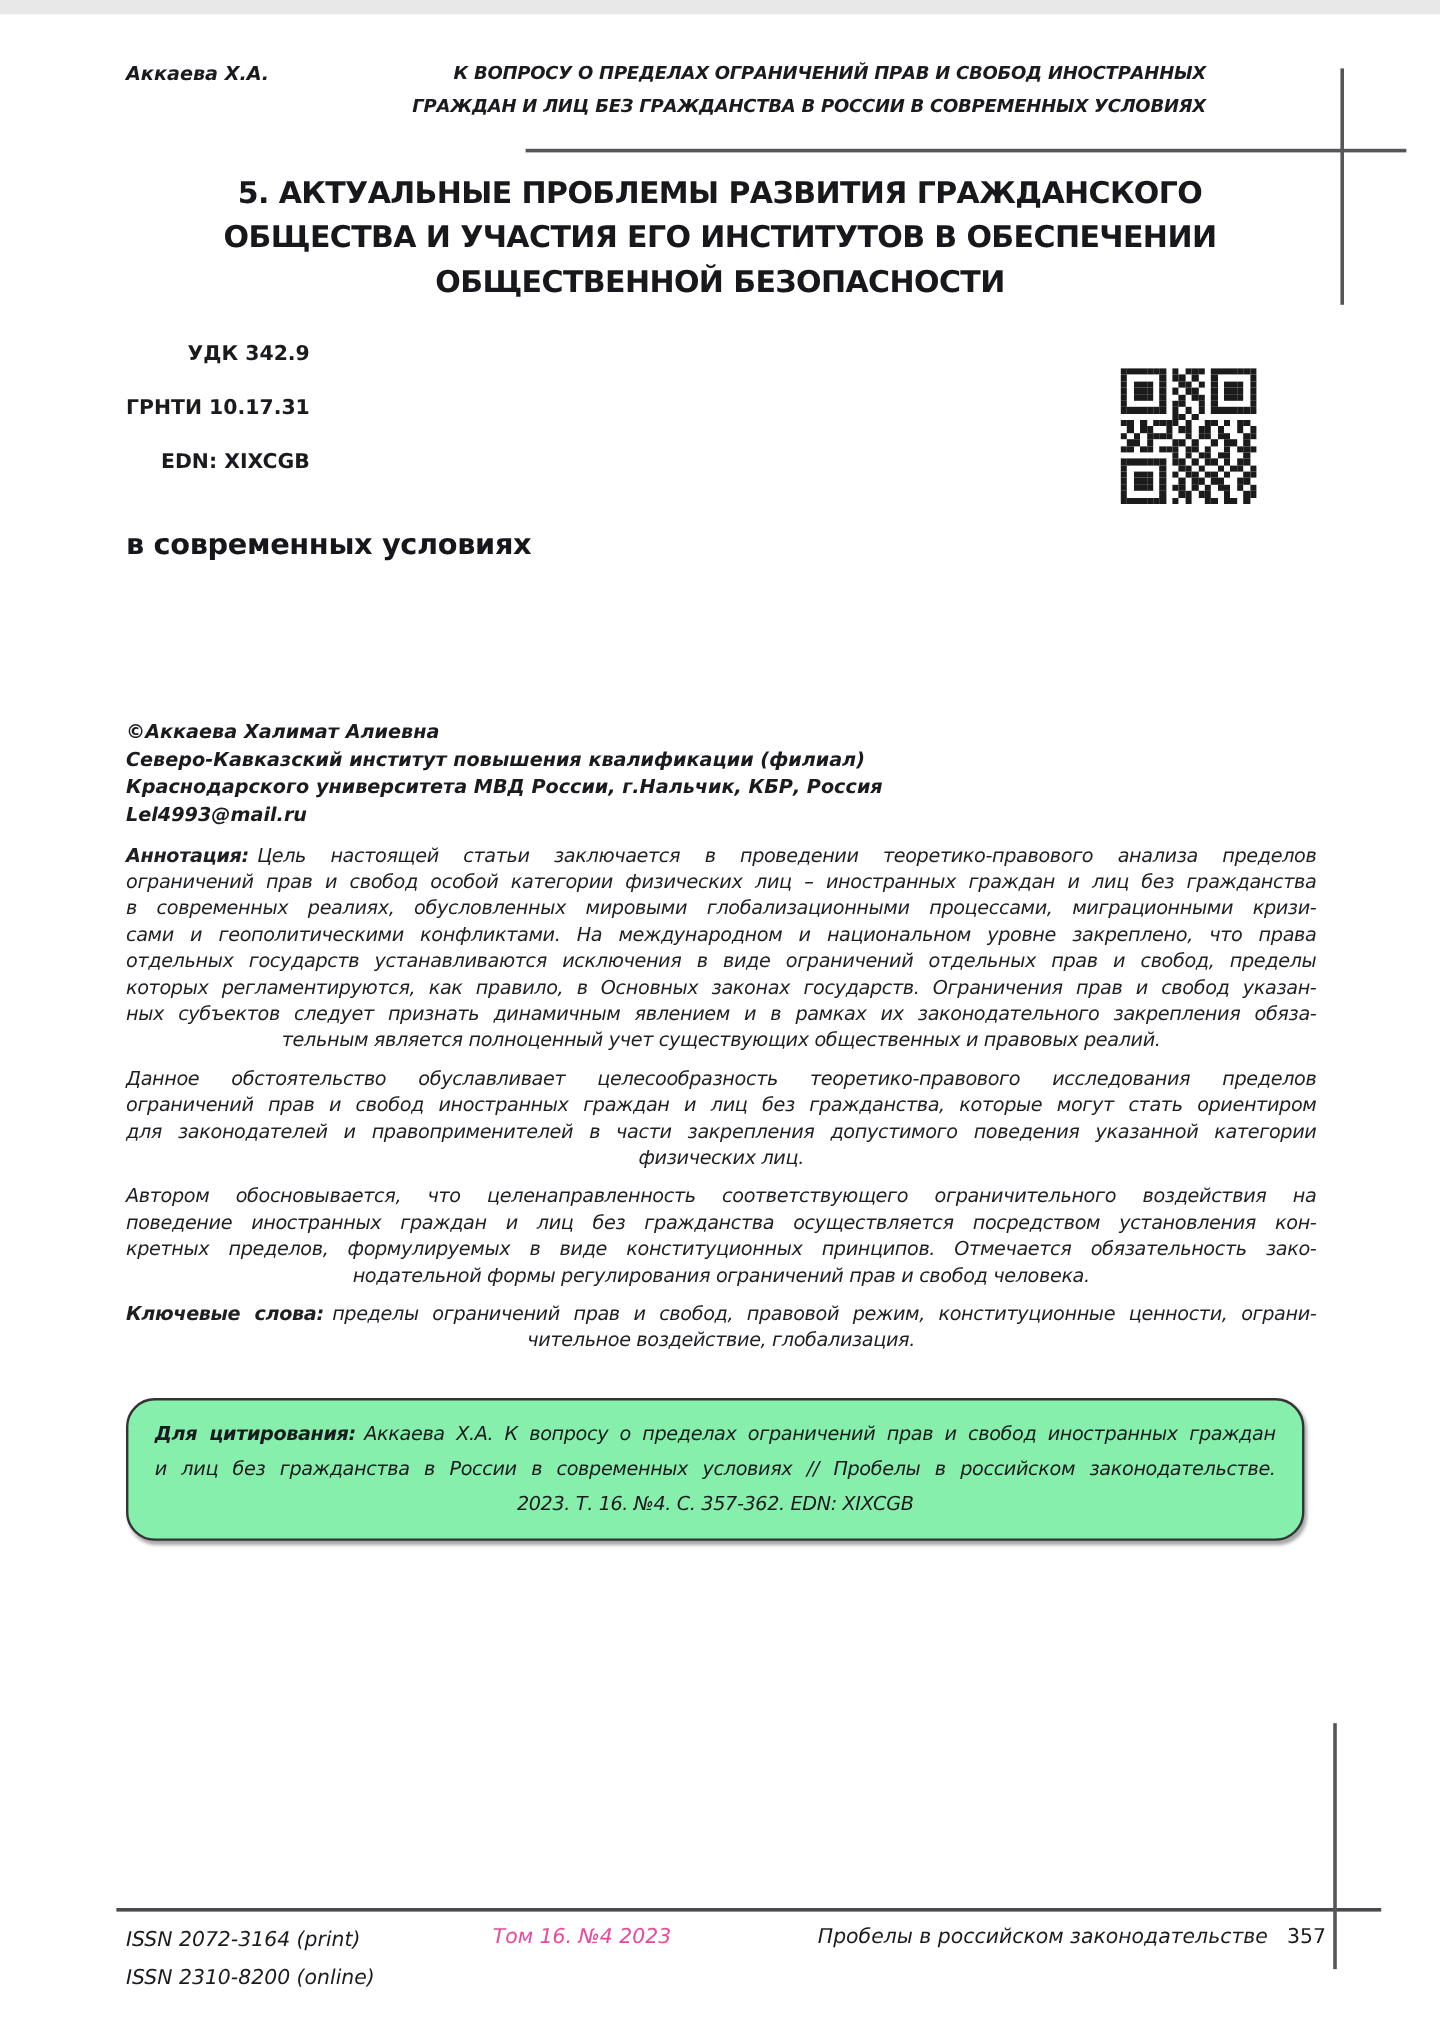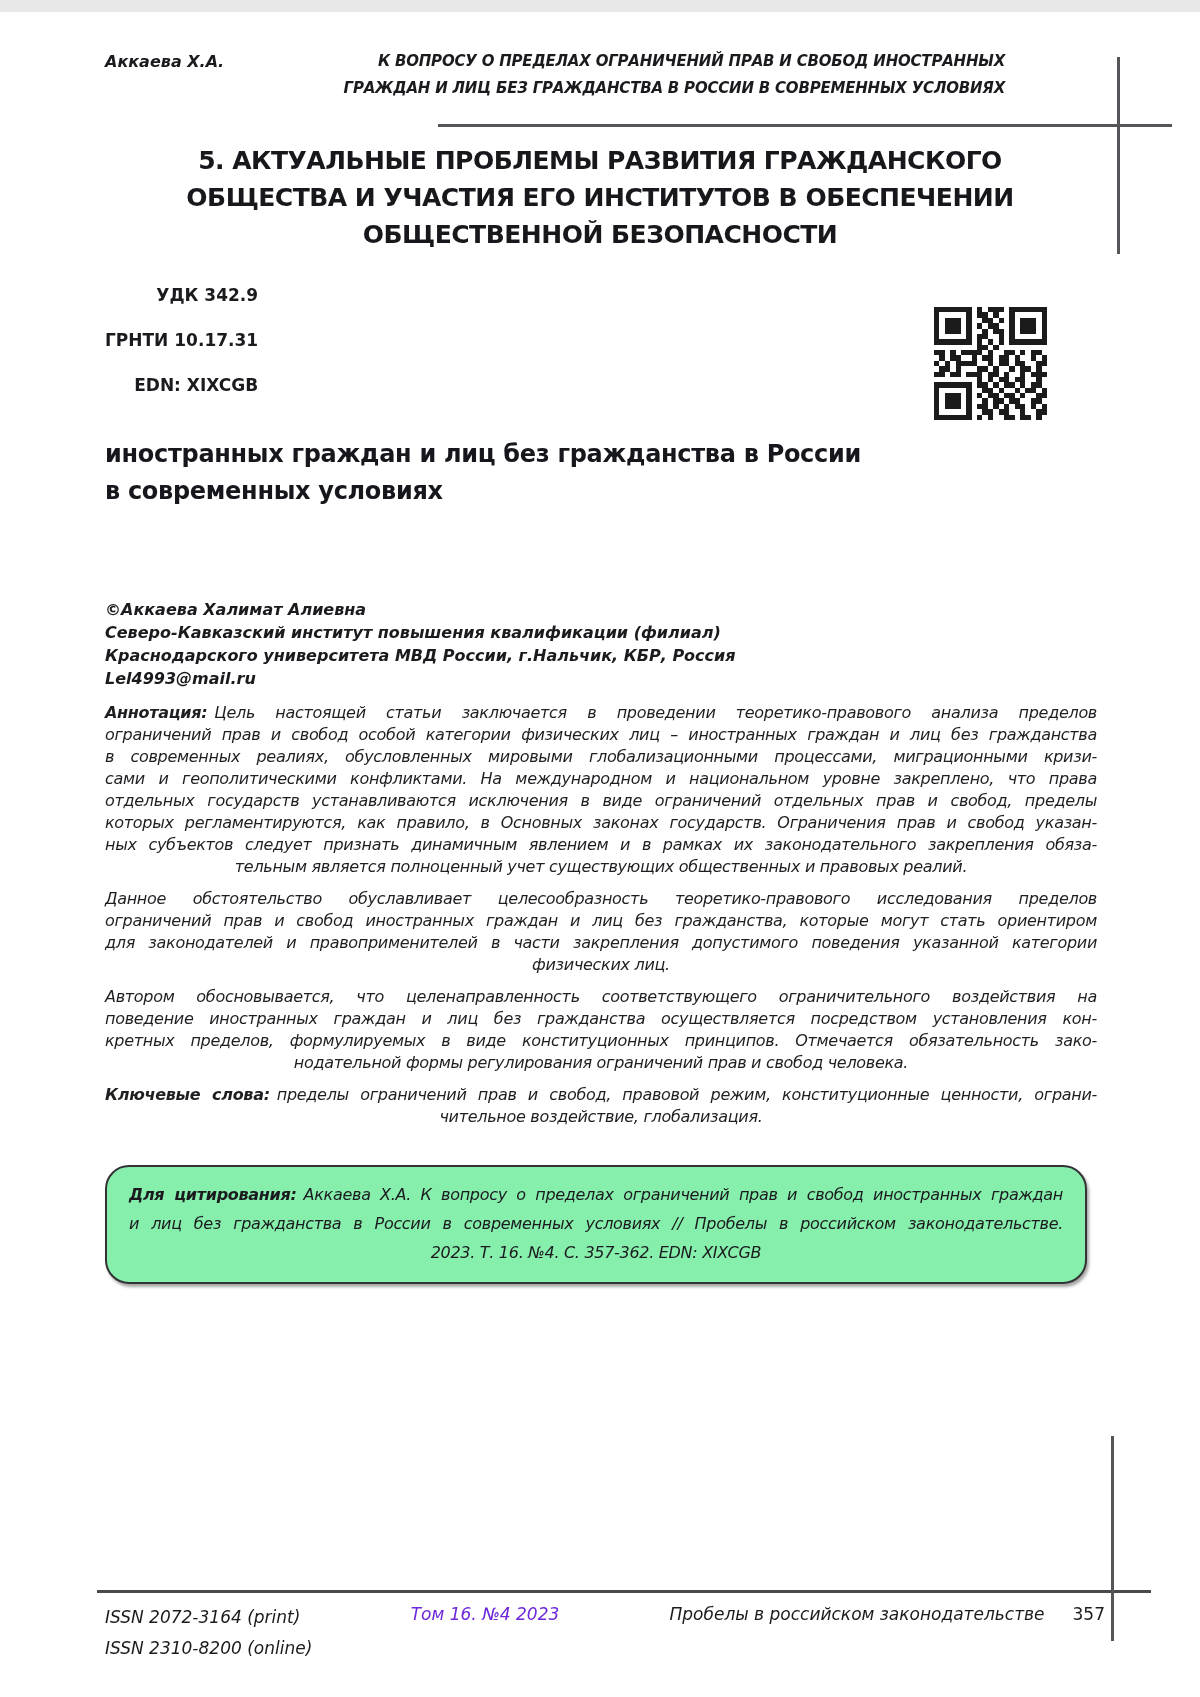--- a/index.html
+++ b/index.html
@@ -76,25 +76,25 @@
     line-height:29px;letter-spacing:-0.3px;
   }
   
   .ftr-rule{position:absolute;left:97px;top:1578px;width:1054px;height:2.5px;background:#4a4a4e;}
   .ftr-issn{
     position:absolute;left:105px;top:1590px;
     font-size:17px;font-style:italic;color:#1b1b1f;line-height:31px;
   }
   .ftr-volume{
     position:absolute;left:405px;top:1592px;width:160px;text-align:center;
-    font-size:17px;font-style:italic;color:#6d28d9;
+    font-size:17px;font-style:italic;color:#ec4899;
   }
   .ftr-right{
     position:absolute;right:95px;top:1592px;
-    display:flex;align-items:flex-end;gap:28px;
+    display:flex;align-items:flex-end;gap:16px;
     font-size:17px;color:#1b1b1f;
   }
   .ftr-journal{font-style:italic;}
   .ftr-page{font-style:normal;}
 </style>
 </head>
 <body>
 
 <div class="page">
 
@@ -556,21 +556,20 @@
       <div class="qm"></div>
       <div></div>
       <div class="qm"></div>
       <div class="qm"></div>
       <div></div>
       <div class="qm"></div>
       <div></div>
     </div>
 
   <div class="article-title">
-    <div>иностранных граждан и лиц без гражданства в России</div>
     <div>в современных условиях</div>
   </div>
 
   <div class="author-block">
     <div>©Аккаева Халимат Алиевна</div>
     <div>Северо-Кавказский институт повышения квалификации (филиал)</div>
     <div>Краснодарского университета МВД России, г.Нальчик, КБР, Россия</div>
     <div>Lel4993@mail.ru</div>
   </div>
 

